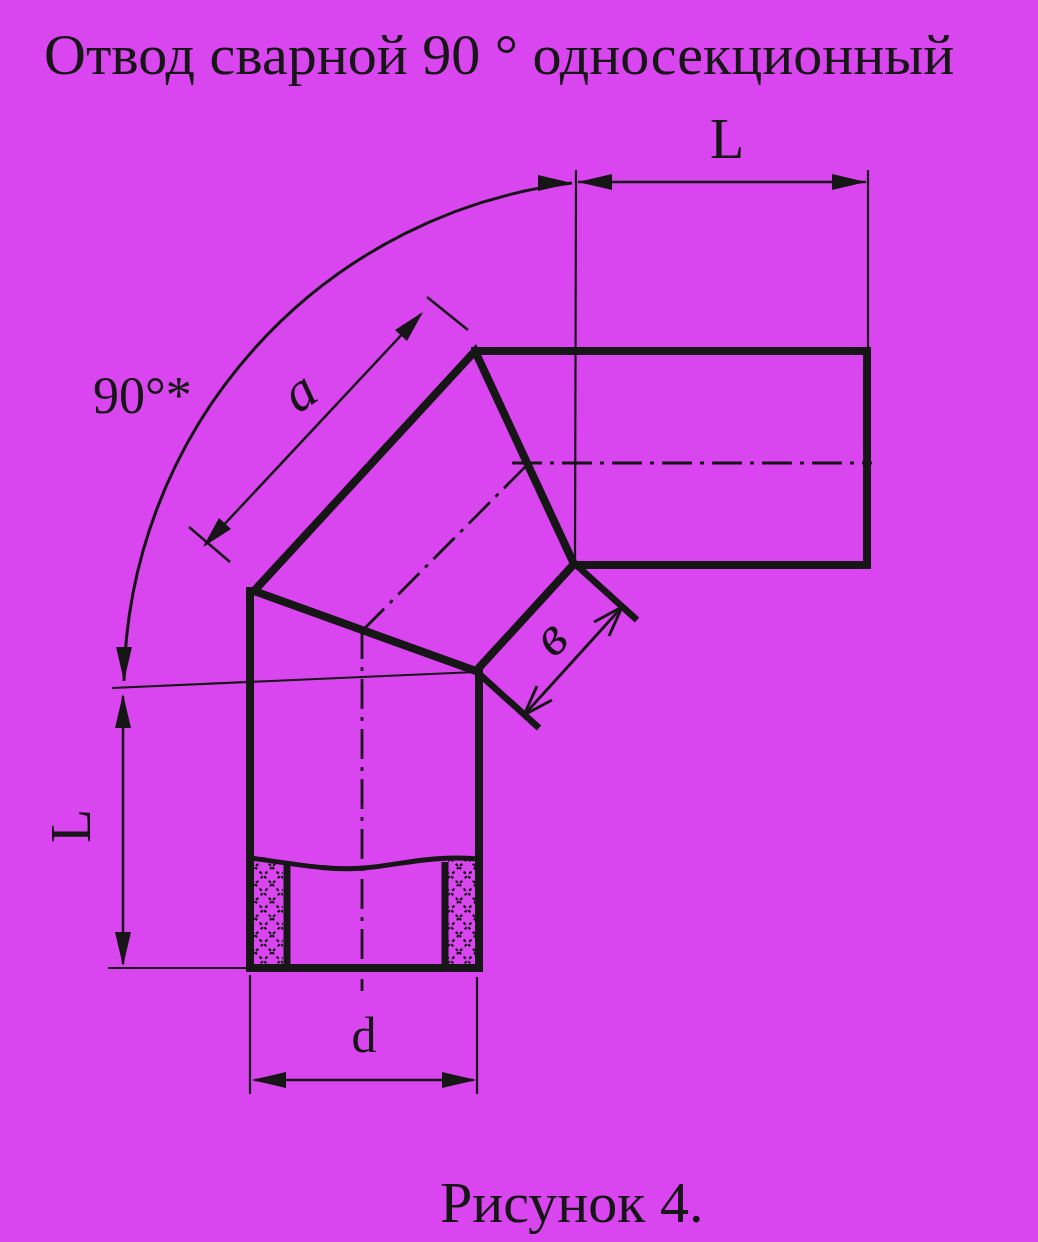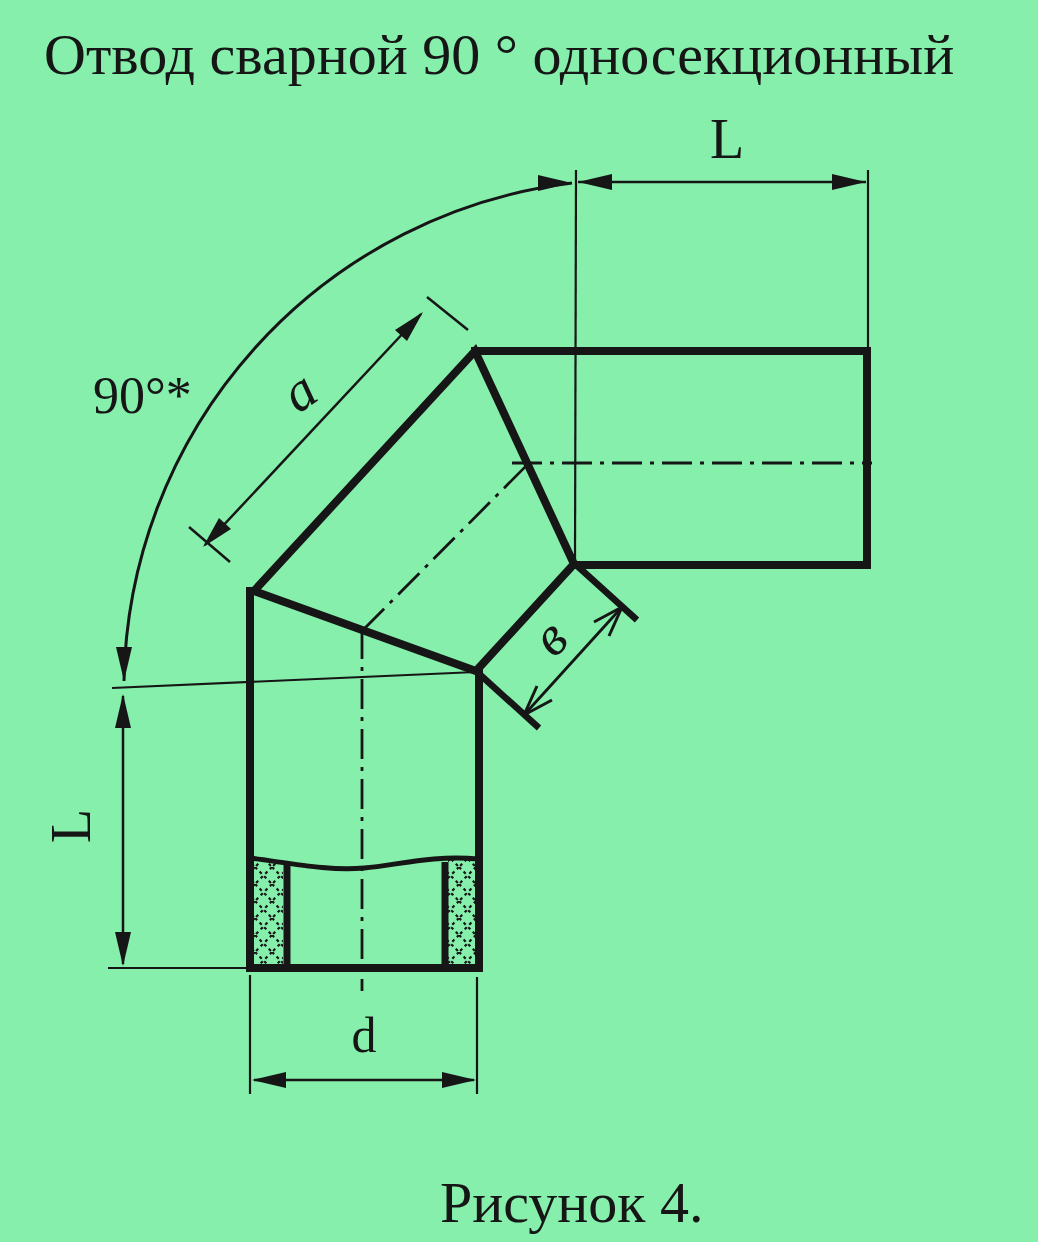--- a/index.html
+++ b/index.html
@@ -5,21 +5,21 @@
   html,body{margin:0;padding:0;}
   body{
     width:1038px;height:1242px;
     background:#f9f9f7;
     font-family:"Liberation Serif", serif;
     position:relative;
     overflow:hidden;
   }
   .sheet{
     position:absolute;inset:0;
-    background:#86efac;
+    background:#d946ef;
   }
   svg{position:absolute;left:0;top:0;}
   .ink-text{fill:#161616;}
   .title-text{font-size:58px;}
   .caption-text{font-size:58px;}
   .dim-label{font-size:56px;}
   .dim-label-small{font-size:50px;}
   .angle-label{font-size:52px;}
   .it{font-style:italic;}
 </style>

